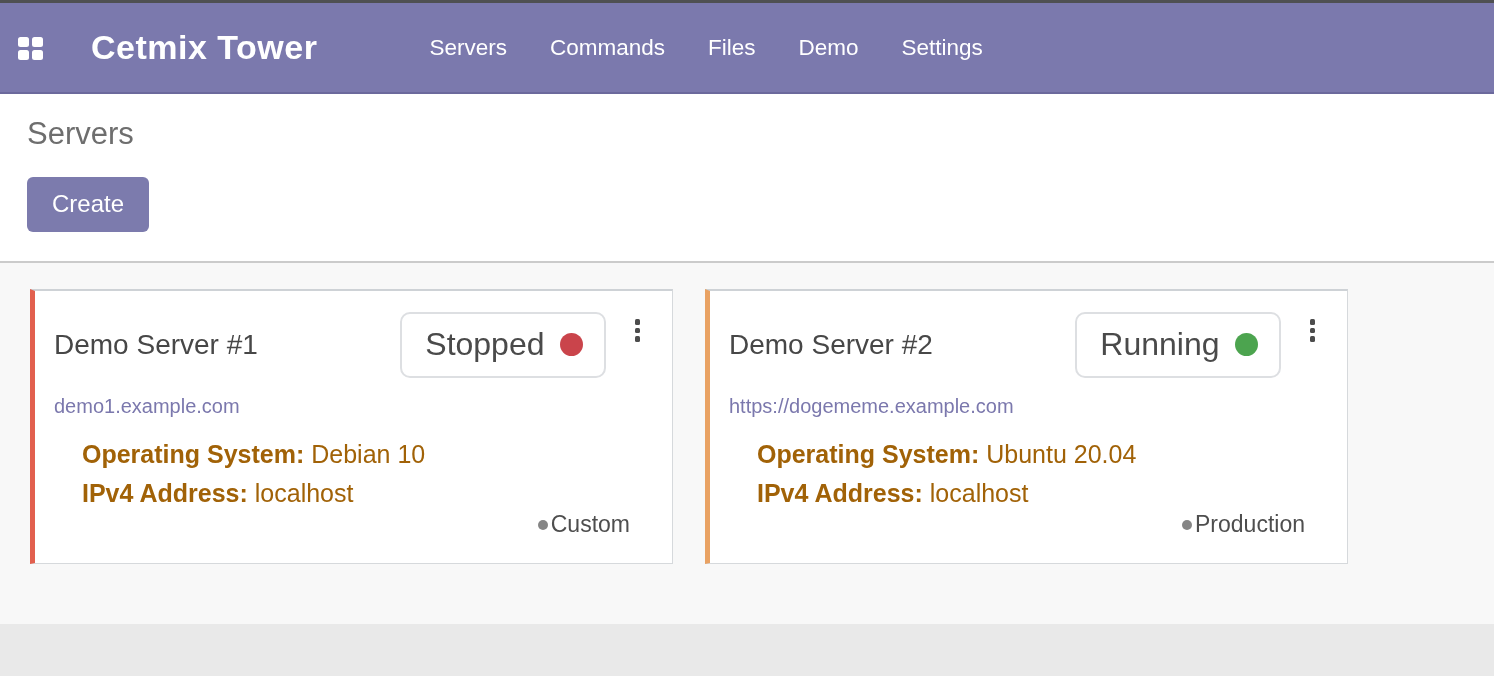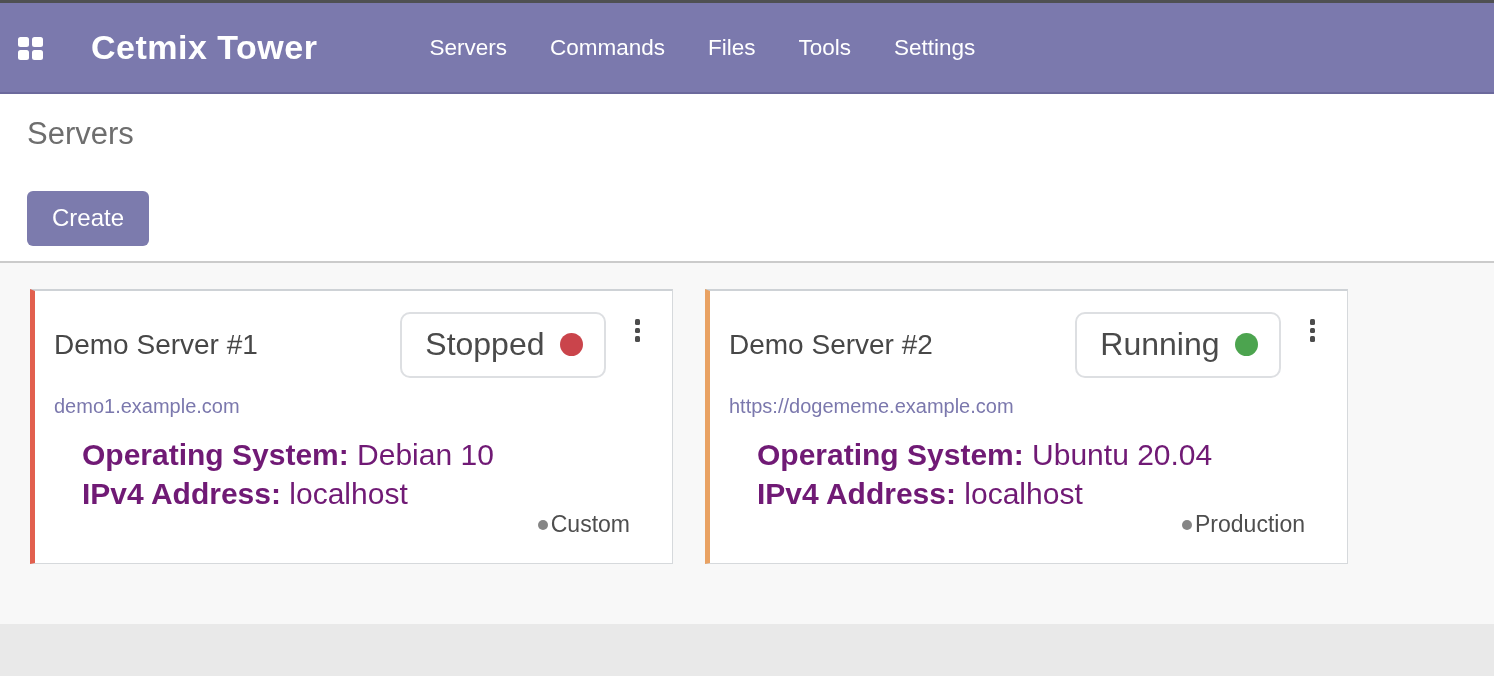--- a/index.html
+++ b/index.html
@@ -58,21 +58,21 @@
     background: #ffffff;
     border-bottom: 2px solid #cbcbcb;
     padding: 22px 27px 0 27px;
   }
   .page-title {
     font-size: 31px;
     font-weight: 500;
     color: #6e6e6e;
   }
   .create-btn {
-    margin-top: 39px;
+    margin-top: 25px;
     display: inline-block;
     background: #7c7bad;
     color: #ffffff;
     font-family: "Liberation Sans", sans-serif;
     font-size: 24px;
     border: none;
     border-radius: 6px;
     padding: 13px 25px 14px 25px;
     cursor: pointer;
   }
@@ -136,22 +136,22 @@
   .card-url {
     display: inline-block;
     margin-top: 17px;
     font-size: 20px;
     color: #7b78ad;
     text-decoration: none;
     cursor: pointer;
   }
   .card-fields {
     margin: 17px 0 0 28px;
-    font-size: 30px;
-    color: #701a75;
+    font-size: 25px;
+    color: #a16207;
     line-height: 39px;
   }
   .card-fields b { font-weight: bold; }
   .card-tag {
     position: absolute;
     right: 42px;
     bottom: 25px;
     display: flex;
     align-items: center;
     gap: 3px;
@@ -176,21 +176,21 @@
       <span></span>
         <span></span>
         <span></span>
         <span></span>
     </div>
     <div class="brand" data-bind="navbar.app_title">Cetmix Tower</div>
     <div class="nav-menu">
       <div class="nav-item" data-bind="navbar.menu_items.0">Servers</div>
       <div class="nav-item" data-bind="navbar.menu_items.1">Commands</div>
       <div class="nav-item" data-bind="navbar.menu_items.2">Files</div>
-      <div class="nav-item" data-bind="navbar.menu_items.3">Tools</div>
+      <div class="nav-item" data-bind="navbar.menu_items.3">Demo</div>
       <div class="nav-item" data-bind="navbar.menu_items.4">Settings</div>
     </div>
   </div>
 
   <div class="control-panel">
     <div class="page-title" data-bind="page.title">Servers</div>
     <button class="create-btn" data-bind="page.create_button_label">Create</button>
   </div>
 
   <div class="kanban">

